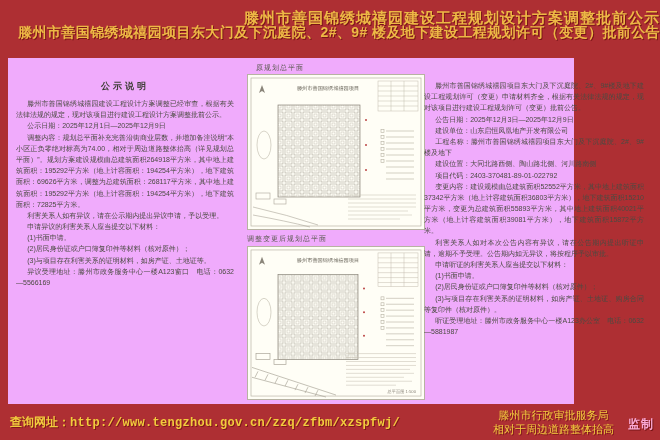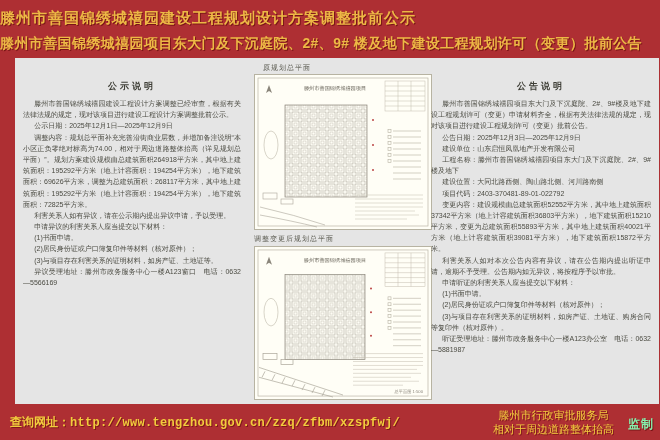--- a/index.html
+++ b/index.html
@@ -3,31 +3,31 @@
 <meta charset="utf-8">
 <style>
   html,body{margin:0;padding:0;background:#5a5a5a;}
   .stage{
     position:relative;width:660px;height:440px;overflow:hidden;
     background:#ae2f33;
     font-family:"Liberation Sans","DejaVu Sans",sans-serif;
   }
   
   .title1,.title2{
-    position:absolute;left:0;width:660px;text-align:left;
+    position:absolute;left:0;width:660px;text-align:right;
     color:#edb845;font-weight:bold;
     text-shadow:1px 1px 0 rgba(80,0,0,.55);
     white-space:nowrap;
   }
   .title1{top:9px;font-size:15px;letter-spacing:1px;}
-  .title2{top:35px;font-size:14px;letter-spacing:.4px;}
+  .title2{top:24px;font-size:14px;letter-spacing:.4px;}
   
   .panel{
-    position:absolute;left:15px;top:58px;width:644px;height:346px;
-    background:#e5e5e5;
+    position:absolute;left:8px;top:58px;width:566px;height:346px;
+    background:#f0abfc;
   }
   .col{position:absolute;top:22px;}
   .col-left{left:8px;width:218px;}
   .col-right{left:416px;width:220px;}
   .col-heading{
     font-size:9px;font-weight:bold;text-align:center;letter-spacing:3px;
     color:#3e3e36;margin:0 0 5px 0;
   }
   .para{
     font-size:7px;line-height:1.6;color:#4b4b42;margin:0;
@@ -54,21 +54,21 @@
     position:absolute;left:10px;top:10px;color:#f2cc3d;font-size:12px;font-weight:bold;
     text-shadow:1px 1px 0 rgba(80,0,0,.5);white-space:nowrap;
   }
   .query .url{font-family:"Liberation Mono","DejaVu Sans Mono",monospace;font-weight:bold;letter-spacing:.3px;}
   .orgs{
     position:absolute;right:46px;top:4px;text-align:center;
     color:#f2cc3d;font-size:11px;font-weight:normal;line-height:1.3;
     text-shadow:1px 1px 0 rgba(80,0,0,.5);white-space:nowrap;
   }
   .seal{
-    position:absolute;right:6px;top:12px;color:#86efac;font-size:12px;font-weight:bold;
+    position:absolute;right:6px;top:12px;color:#f9a8d4;font-size:12px;font-weight:bold;
     letter-spacing:1px;text-shadow:1px 1px 0 rgba(80,0,0,.6);
   }
 </style>
 </head>
 <body>
 
 <div class="stage">
 
   <div class="title1">滕州市善国锦绣城禧园建设工程规划设计方案调整批前公示</div>
   <div class="title2">滕州市善国锦绣城禧园项目东大门及下沉庭院、2#、9# 楼及地下建设工程规划许可（变更）批前公告</div>
@@ -166,21 +166,20 @@
             <path d="M10 126l-3 6 M20 129l-3 6 M30 132l-3 6 M40 135l-3 6 M50 139l-3 6 M60 142l-3 6 M70 145l-3 6"></path>
             <rect x="8" y="108" width="14" height="6"></rect>
               <rect x="26" y="114" width="12" height="5"></rect>
           </g>
           <text x="168" y="148" font-size="4.2" text-anchor="end" fill="#8a857a">总平面图 1:500</text>
         </svg>
       </div>
     </div>
 
     <div class="col col-right">
-      <div class="col-heading">公告说明</div>
       <p class="para">滕州市善国锦绣城禧园项目东大门及下沉庭院、2#、9#楼及地下建设工程规划许可（变更）申请材料齐全，根据有关法律法规的规定，现对该项目进行建设工程规划许可（变更）批前公告。</p>
       <p class="para">公告日期：2025年12月3日—2025年12月9日</p>
       <p class="para">建设单位：山东启恒凤凰地产开发有限公司</p>
       <p class="para">工程名称：滕州市善国锦绣城禧园项目东大门及下沉庭院、2#、9#楼及地下</p>
       <p class="para">建设位置：大同北路西侧、陶山路北侧、河川路南侧</p>
       <p class="para">项目代码：2403-370481-89-01-022792</p>
       <p class="para">变更内容：建设规模由总建筑面积52552平方米，其中地上建筑面积37342平方米（地上计容建筑面积36803平方米），地下建筑面积15210平方米，变更为总建筑面积55893平方米，其中地上建筑面积40021平方米（地上计容建筑面积39081平方米），地下建筑面积15872平方米。</p>
       <p class="para">利害关系人如对本次公告内容有异议，请在公告期内提出听证申请，逾期不予受理。公告期内如无异议，将按程序予以审批。</p>
       <p class="para">申请听证的利害关系人应当提交以下材料：</p>
       <p class="para">(1)书面申请。</p>

